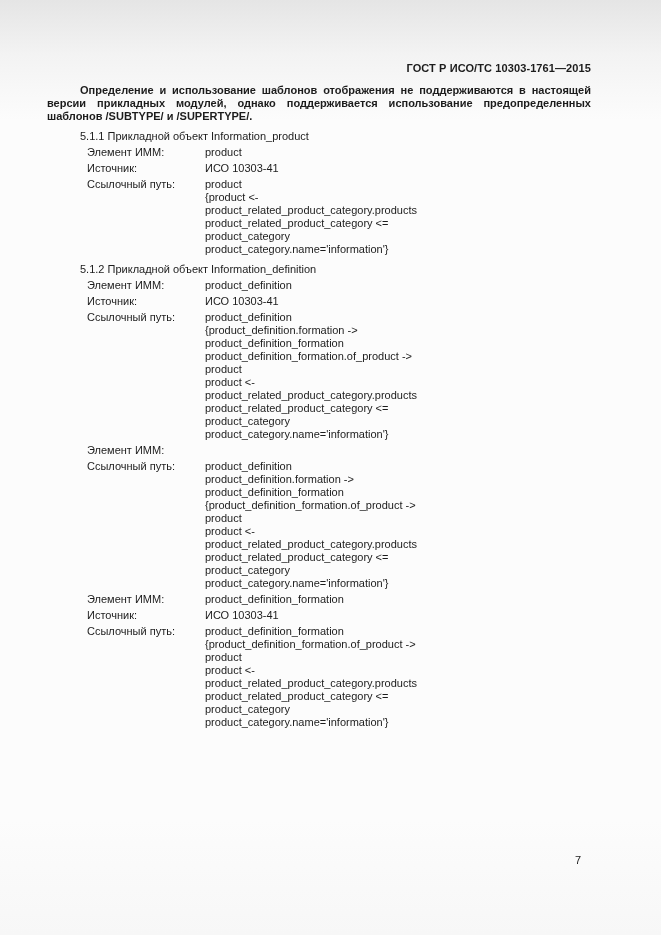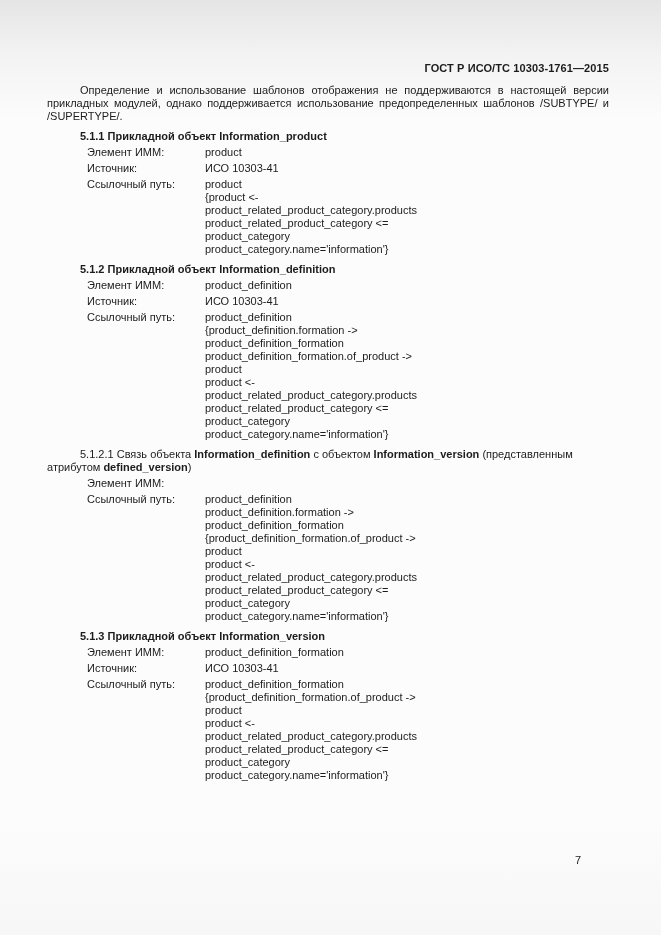--- a/index.html
+++ b/index.html
@@ -13,41 +13,42 @@
     font-family: "Liberation Sans", "DejaVu Sans", sans-serif;
     font-size: 11px;
     color: #1c1c1c;
     background: linear-gradient(180deg, #e5e5e5 0px, #f3f3f3 55px, #fcfcfc 120px, #fcfcfc 820px, #f7f7f7 935px);
   }
   .page {
     position: relative;
     width: 661px;
     height: 935px;
     box-sizing: border-box;
-    padding: 62px 52px 0 47px;
+    padding: 62px 70px 0 47px;
   }
   .doc-header {
     text-align: right;
     font-weight: bold;
     line-height: 13px;
     letter-spacing: 0.1px;
   }
   .intro {
     margin: 9px 0 0 0;
     text-align: justify;
     text-indent: 33px;
     line-height: 13px;
+    font-weight: bold;
   }
   .sec-heading {
     margin: 7px 0 3px 0;
     text-indent: 33px;
     line-height: 13px;
   }
   .sec-heading .b {
-    font-weight: bold;
+    font-weight: normal;
   }
   .rows .row {
     display: flex;
     margin-bottom: 3px;
     line-height: 13px;
   }
   .rows .label {
     flex: 0 0 118px;
     width: 118px;
     margin-left: 40px;
@@ -116,21 +117,20 @@
 product &lt;-
 product_related_product_category.products
 product_related_product_category &lt;=
 product_category
 product_category.name='information'}</span>
           </div>
         </div>
   </section>
 
   <section class="doc-section">
-    <p class="sec-heading"><span>5.1.2.1 Связь объекта </span><span class="b">Information_definition</span><span> с объектом </span><span class="b">Information_version</span><span> (представленным атрибутом </span><span class="b">defined_version</span><span>)</span></p>
     <div class="rows">
           <div class="row">
             <span class="label">Элемент ИММ:</span>
           </div>
           <div class="row">
             <span class="label">Ссылочный путь:</span>
             <span class="value">product_definition
 product_definition.formation -&gt;
 product_definition_formation
 {product_definition_formation.of_product -&gt;
@@ -138,21 +138,20 @@
 product &lt;-
 product_related_product_category.products
 product_related_product_category &lt;=
 product_category
 product_category.name='information'}</span>
           </div>
         </div>
   </section>
 
   <section class="doc-section">
-    <p class="sec-heading"><span class="b">5.1.3 Прикладной объект Information_version</span></p>
     <div class="rows">
           <div class="row">
             <span class="label">Элемент ИММ:</span>
             <span class="value">product_definition_formation</span>
           </div>
           <div class="row">
             <span class="label">Источник:</span>
             <span class="value">ИСО 10303-41</span>
           </div>
           <div class="row">

